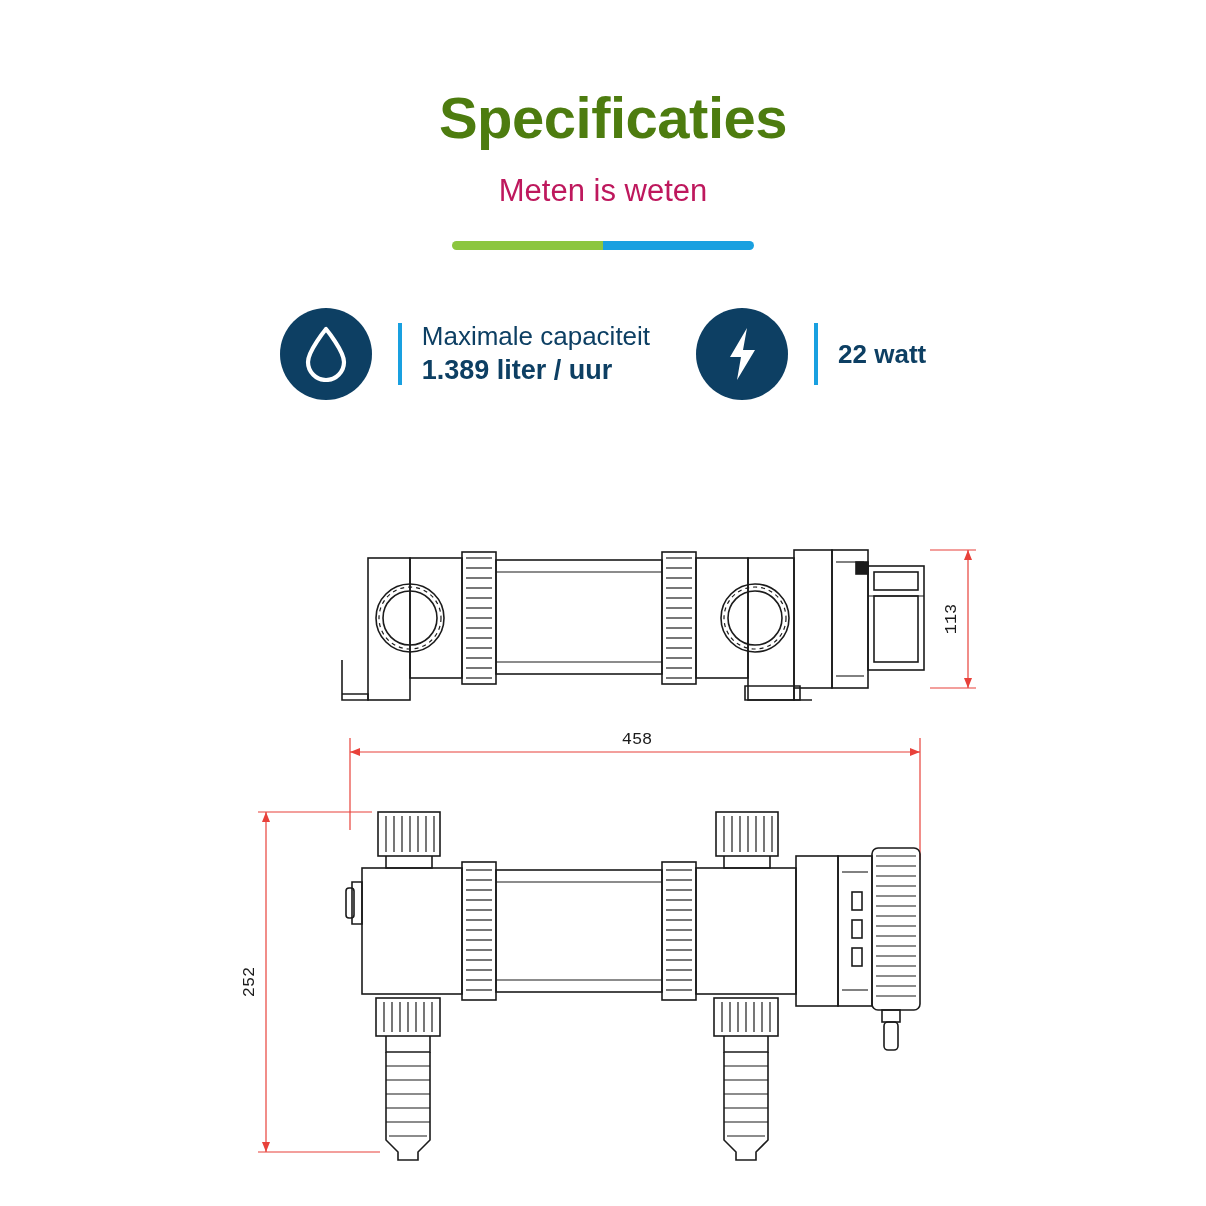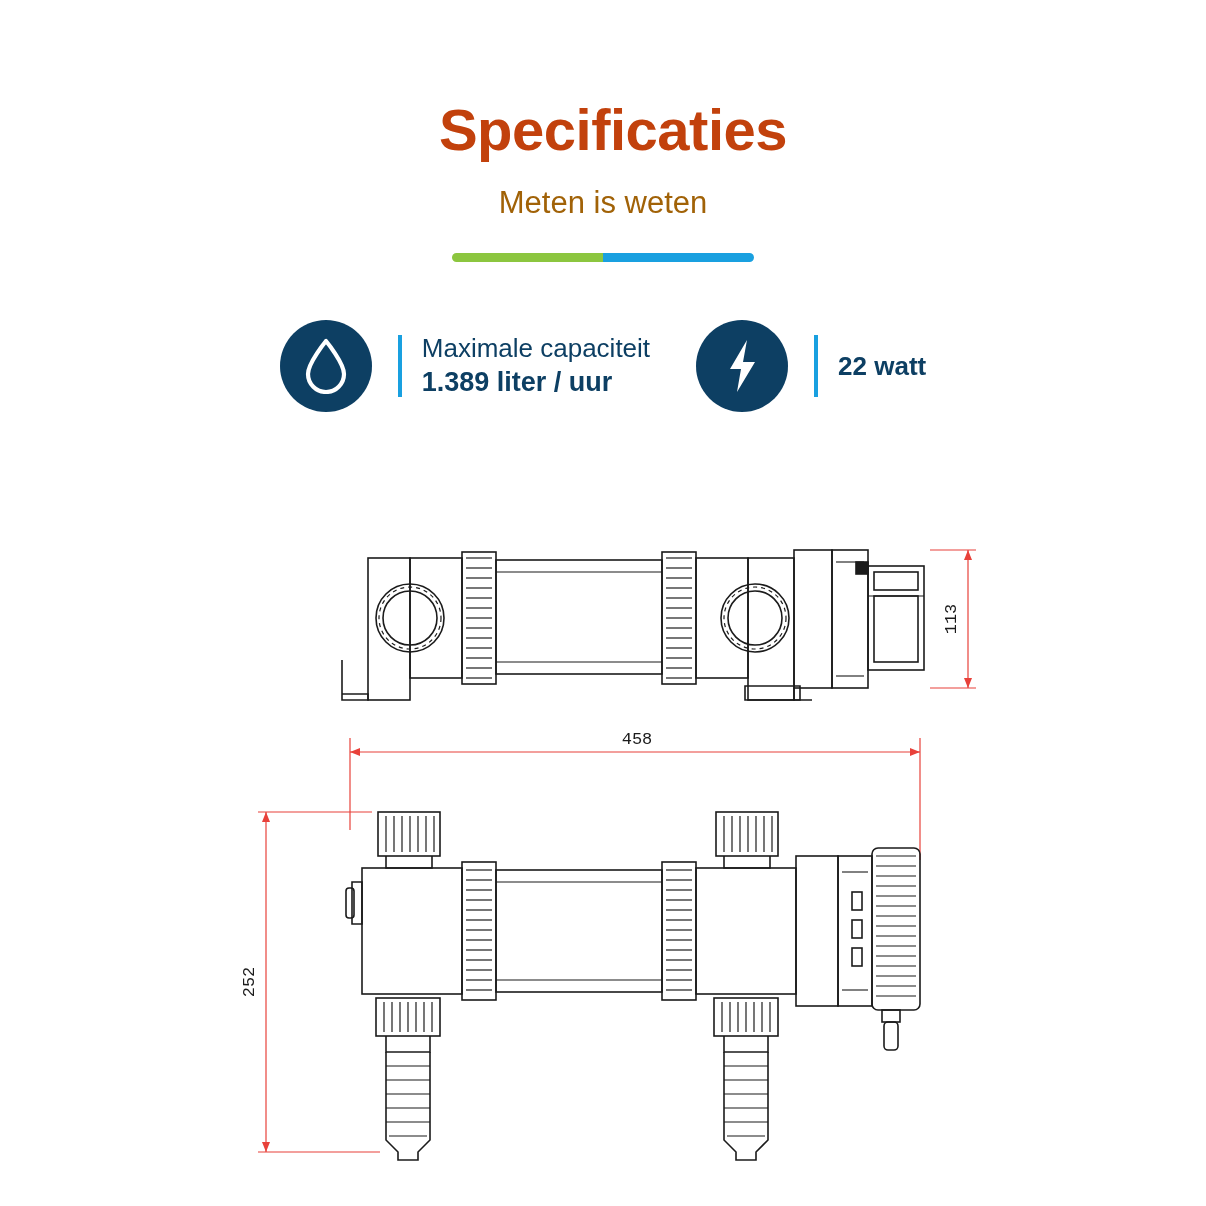--- a/index.html
+++ b/index.html
@@ -22,29 +22,29 @@
   }
 
   
   .header {
     text-align: center;
     padding-top: 84px;
   }
   .title {
     font-size: 58px;
     font-weight: bold;
-    color: #c2410c;
+    color: #4d7c0f;
     letter-spacing: -0.5px;
     line-height: 1.05;
-    margin: 16px;
+    margin: 4px;
     padding-left: 20px;
   }
   .subtitle {
     font-size: 31px;
-    color: #a16207;
+    color: #be185d;
     font-weight: normal;
     margin: 24px 0 0 0;
   }
   .rule {
     margin: 32px auto 0 auto;
     width: 302px;
     height: 9px;
     border-radius: 5px;
     overflow: hidden;
     display: flex;

